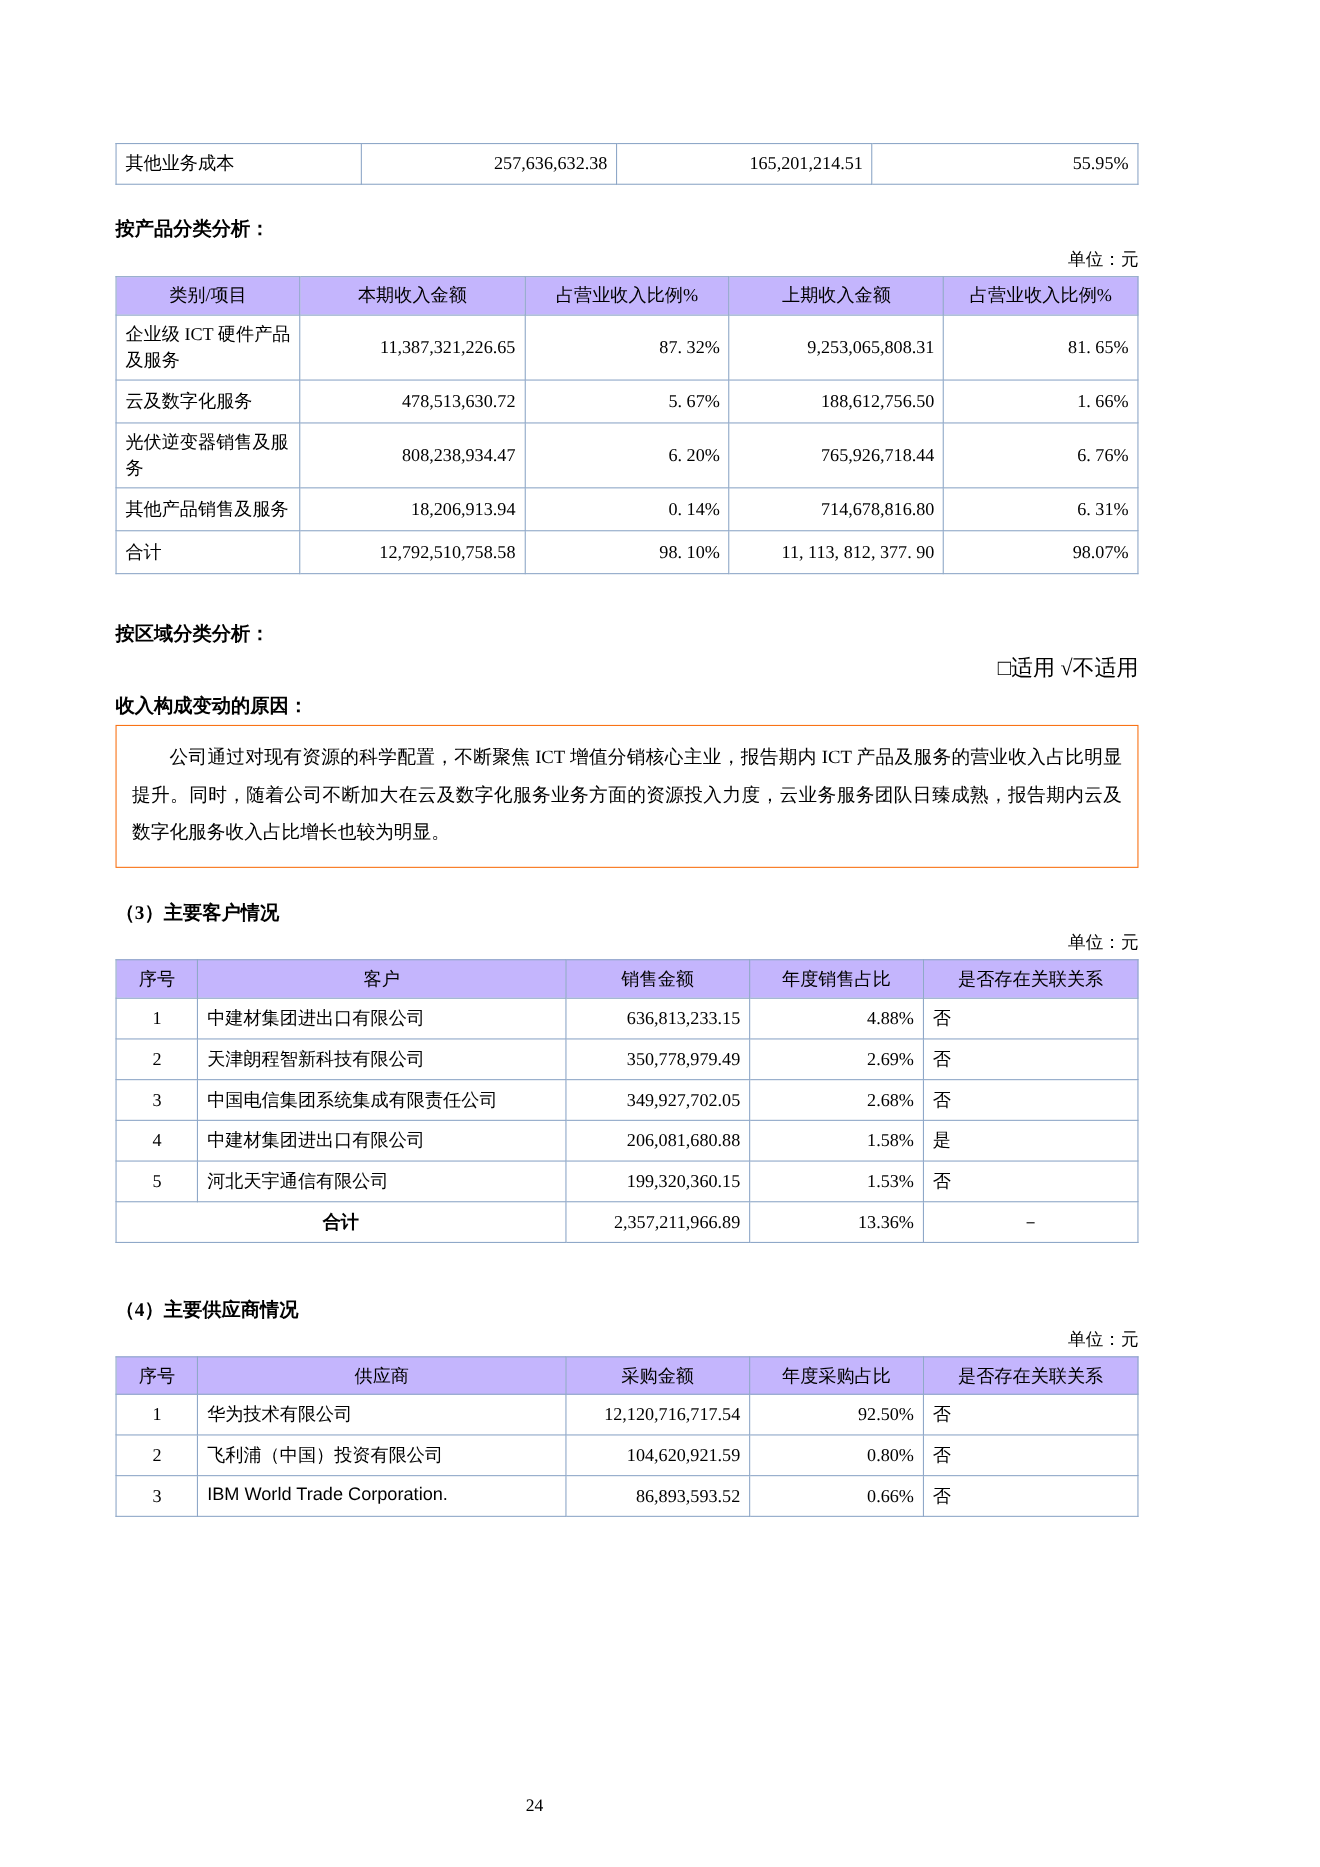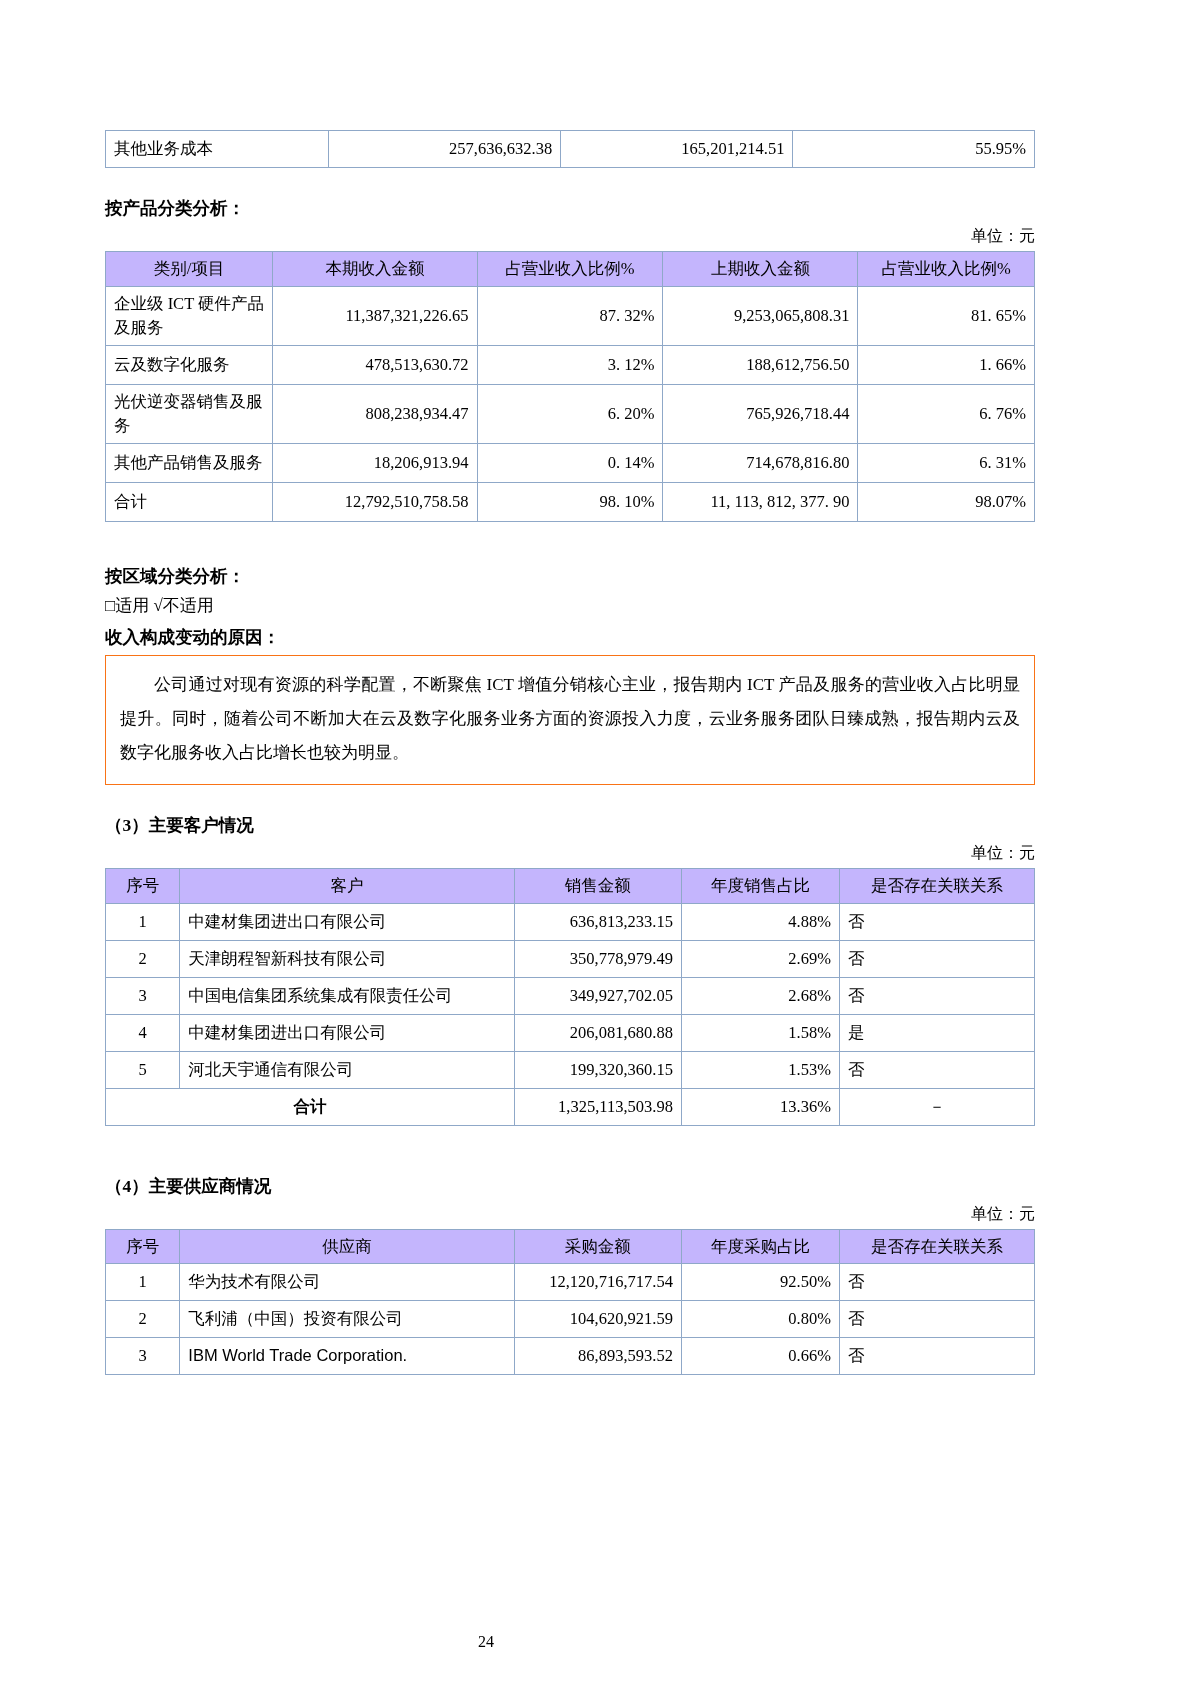--- a/index.html
+++ b/index.html
@@ -59,22 +59,23 @@
     font-weight: bold;
     font-size: 17.5px;
     margin: 28px 0 6px 0;
   }
   .unit-line {
     text-align: right;
     font-size: 16px;
     margin: 4px 0 4px 0;
   }
   .plain-line {
-    font-size: 17px;
+    font-size: 20px;
     margin: 2px 0;
+    text-align: right;
   }
 
   
   .tbl-product td { height: 28px; }
   .tbl-product .cat { text-align: left; }
 
   
   .reason-box {
     border: 1px solid #f97316;
     padding: 12px 14px 14px 14px;
@@ -146,21 +147,21 @@
       <tr>
         <td class="cat">企业级 ICT 硬件产品及服务</td>
         <td class="num">11,387,321,226.65</td>
         <td class="num">87. 32%</td>
         <td class="num">9,253,065,808.31</td>
         <td class="num">81. 65%</td>
       </tr>
       <tr>
         <td class="cat">云及数字化服务</td>
         <td class="num">478,513,630.72</td>
-        <td class="num">3. 12%</td>
+        <td class="num">5. 67%</td>
         <td class="num">188,612,756.50</td>
         <td class="num">1. 66%</td>
       </tr>
       <tr>
         <td class="cat">光伏逆变器销售及服务</td>
         <td class="num">808,238,934.47</td>
         <td class="num">6. 20%</td>
         <td class="num">765,926,718.44</td>
         <td class="num">6. 76%</td>
       </tr>
@@ -238,21 +239,21 @@
       </tr>
       <tr>
         <td class="ctr">5</td>
         <td class="lft">河北天宇通信有限公司</td>
         <td class="num">199,320,360.15</td>
         <td class="num">1.53%</td>
         <td class="lft">否</td>
       </tr>
       <tr>
         <td class="total-label" colspan="2">合计</td>
-        <td class="num">1,325,113,503.98</td>
+        <td class="num">2,357,211,966.89</td>
         <td class="num">13.36%</td>
         <td class="ctr">－</td>
       </tr>
     </tbody>
       </table>
 
     <div class="sec-title" style="margin-top:48px;">（4）主要供应商情况</div>
     <div class="unit-line">单位：元</div>
 
     <table class="tbl-cust">

